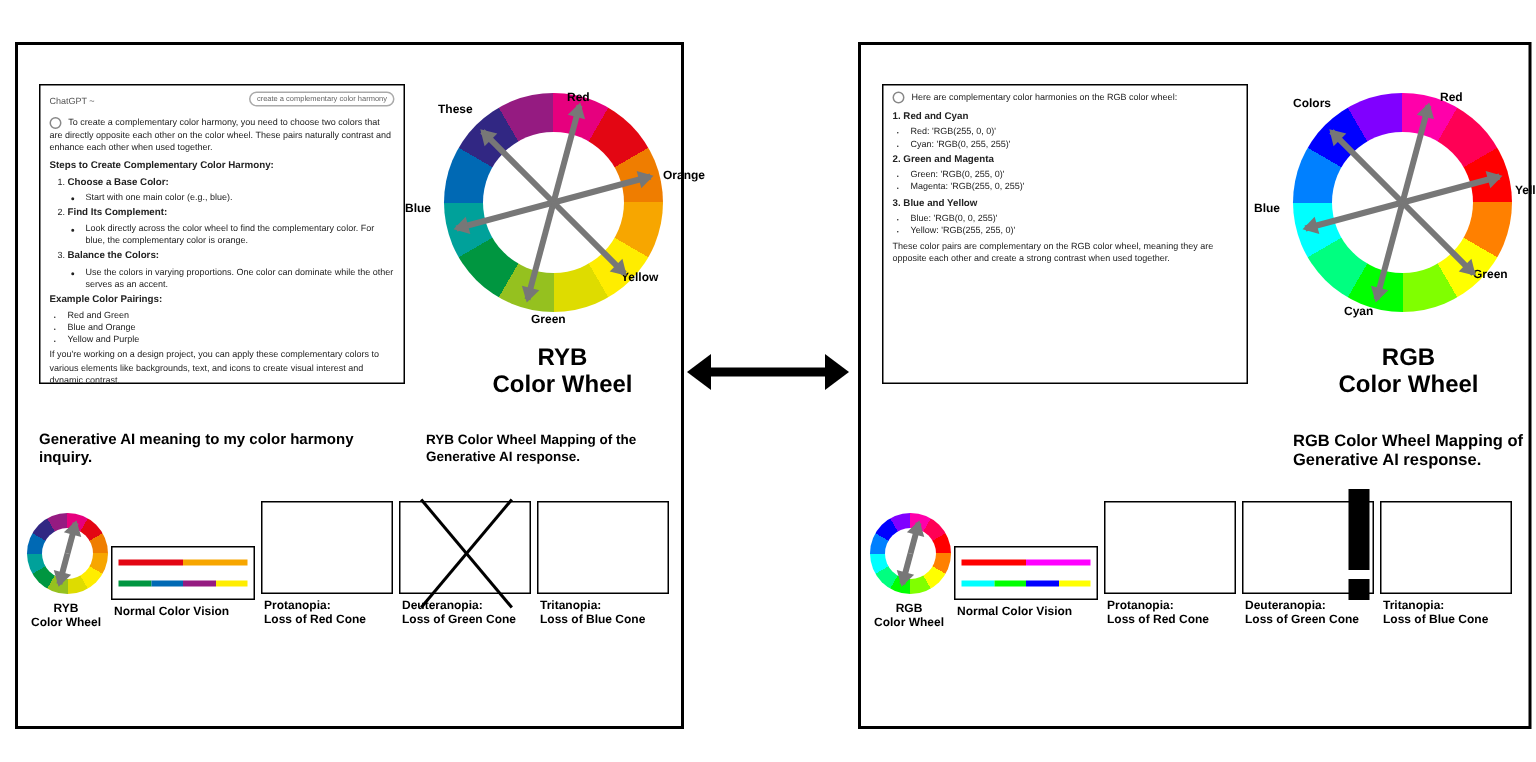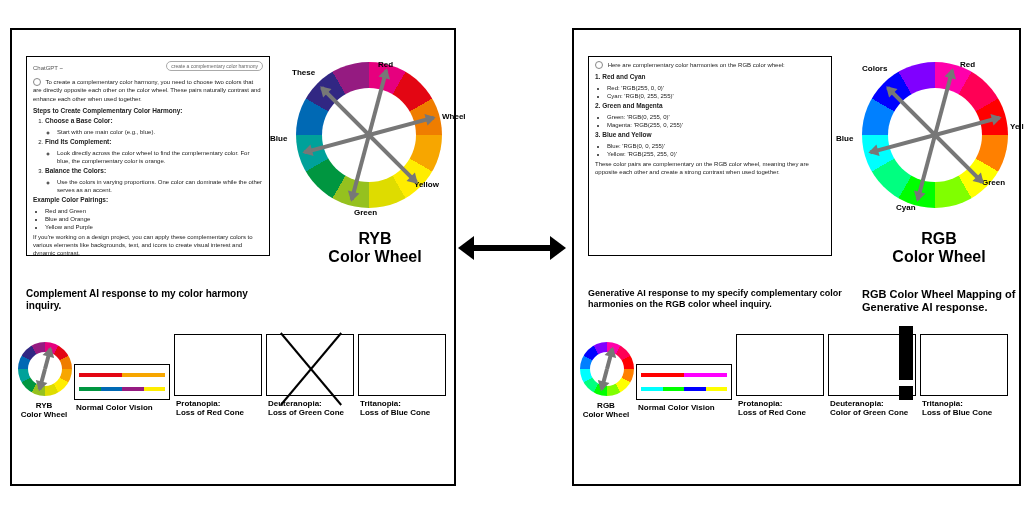--- a/index.html
+++ b/index.html
@@ -86,36 +86,37 @@
         </ul>
         <span>If you're working on a design project, you can apply these complementary colors to various elements like backgrounds, text, and icons to create visual interest and dynamic contrast.</span>
       </div>
     </div>
 
     <div class="wheel" style="top:32px;left:284px;width:146px;height:146px">
       <div class="ring" style="background: conic-gradient(rgb(230, 0, 126) 0deg, rgb(230, 0, 126) 30deg, rgb(227, 6, 19) 30deg, rgb(227, 6, 19) 60deg, rgb(239, 125, 0) 60deg, rgb(239, 125, 0) 90deg, rgb(247, 166, 0) 90deg, rgb(247, 166, 0) 120deg, rgb(255, 237, 0) 120deg, rgb(255, 237, 0) 150deg, rgb(222, 220, 0) 150deg, rgb(222, 220, 0) 180deg, rgb(149, 193, 31) 180deg, rgb(149, 193, 31) 210deg, rgb(0, 150, 64) 210deg, rgb(0, 150, 64) 240deg, rgb(0, 161, 154) 240deg, rgb(0, 161, 154) 270deg, rgb(0, 105, 180) 270deg, rgb(0, 105, 180) 300deg, rgb(49, 39, 131) 300deg, rgb(49, 39, 131) 330deg, rgb(149, 27, 129) 330deg, rgb(149, 27, 129) 360deg);"></div>
       <div class="hole" style="top:26px;left:26px;right:26px;bottom:26px"></div>
       <div></div>
       <span class="lbl" style="top:-2px;left:82px">Red</span>
-      <span class="lbl" style="top:50px;left:146px">Wheel</span>
+      <span class="lbl" style="top:50px;left:146px">Orange</span>
       <span class="lbl" style="top:118px;left:118px">Yellow</span>
       <span class="lbl" style="top:146px;left:58px">Green</span>
       <span class="lbl" style="top:72px;left:-26px">Blue</span>
       <span class="lbl" style="top:6px;left:-4px">These</span>
     <div class="arm" style="height: 67px; transform: translate(-50%, 0px) rotate(15deg);"></div>
         <div class="arm" style="height: 67px; transform: translate(-50%, 0px) rotate(75deg);"></div>
         <div class="arm" style="height: 67px; transform: translate(-50%, 0px) rotate(135deg);"></div>
         <div class="arm" style="height: 67px; transform: translate(-50%, 0px) rotate(195deg);"></div>
         <div class="arm" style="height: 67px; transform: translate(-50%, 0px) rotate(255deg);"></div>
         <div class="arm" style="height: 67px; transform: translate(-50%, 0px) rotate(315deg);"></div>
       </div>
     <div class="wheel-title" style="top: 200px; left: 298px; width: 130px; white-space: pre-line;">RYB
 Color Wheel</div>
 
-    <div class="cap" style="top:258px;left:14px;width:242px">Complement AI response to my color harmony inquiry.</div>
+    <div class="cap" style="top:258px;left:14px;width:242px">Generative AI meaning to my color harmony inquiry.</div>
+    <div class="cap" style="top:258px;left:272px;width:168px;font-size:9px">RYB Color Wheel Mapping of the Generative AI response.</div>
 
     <div class="mini-wheel" style="top:312px;left:6px;width:54px;height:54px">
       <div class="wheel" style="top:0;left:0;width:54px;height:54px">
         <div class="ring" style="background: conic-gradient(rgb(230, 0, 126) 0deg, rgb(230, 0, 126) 30deg, rgb(227, 6, 19) 30deg, rgb(227, 6, 19) 60deg, rgb(239, 125, 0) 60deg, rgb(239, 125, 0) 90deg, rgb(247, 166, 0) 90deg, rgb(247, 166, 0) 120deg, rgb(255, 237, 0) 120deg, rgb(255, 237, 0) 150deg, rgb(222, 220, 0) 150deg, rgb(222, 220, 0) 180deg, rgb(149, 193, 31) 180deg, rgb(149, 193, 31) 210deg, rgb(0, 150, 64) 210deg, rgb(0, 150, 64) 240deg, rgb(0, 161, 154) 240deg, rgb(0, 161, 154) 270deg, rgb(0, 105, 180) 270deg, rgb(0, 105, 180) 300deg, rgb(49, 39, 131) 300deg, rgb(49, 39, 131) 330deg, rgb(149, 27, 129) 330deg, rgb(149, 27, 129) 360deg);"></div>
         <div class="hole" style="top:10px;left:10px;right:10px;bottom:10px"></div>
         <div></div>
       <div class="arm" style="height: 21px; transform: translate(-50%, 0px) rotate(15deg);"></div>
           <div class="arm" style="height: 21px; transform: translate(-50%, 0px) rotate(195deg);"></div>
         </div>
     </div>
@@ -223,21 +224,20 @@
     <div class="arm" style="height: 67px; transform: translate(-50%, 0px) rotate(15deg);"></div>
         <div class="arm" style="height: 67px; transform: translate(-50%, 0px) rotate(75deg);"></div>
         <div class="arm" style="height: 67px; transform: translate(-50%, 0px) rotate(135deg);"></div>
         <div class="arm" style="height: 67px; transform: translate(-50%, 0px) rotate(195deg);"></div>
         <div class="arm" style="height: 67px; transform: translate(-50%, 0px) rotate(255deg);"></div>
         <div class="arm" style="height: 67px; transform: translate(-50%, 0px) rotate(315deg);"></div>
       </div>
     <div class="wheel-title" style="top: 200px; left: 300px; width: 130px; white-space: pre-line;">RGB
 Color Wheel</div>
 
-    <div class="cap" style="top:258px;left:14px;width:256px;font-size:9px">Generative AI response to my specify complementary color harmonies on the RGB color wheel inquiry.</div>
     <div class="cap" style="top:258px;left:288px;width:160px;font-size:11px">RGB Color Wheel Mapping of Generative AI response.</div>
 
     <div class="mini-wheel" style="top:312px;left:6px;width:54px;height:54px">
       <div class="wheel" style="top:0;left:0;width:54px;height:54px">
         <div class="ring" style="background: conic-gradient(rgb(255, 0, 170) 0deg, rgb(255, 0, 170) 30deg, rgb(255, 0, 85) 30deg, rgb(255, 0, 85) 60deg, rgb(255, 0, 0) 60deg, rgb(255, 0, 0) 90deg, rgb(255, 128, 0) 90deg, rgb(255, 128, 0) 120deg, rgb(255, 255, 0) 120deg, rgb(255, 255, 0) 150deg, rgb(128, 255, 0) 150deg, rgb(128, 255, 0) 180deg, rgb(0, 255, 0) 180deg, rgb(0, 255, 0) 210deg, rgb(0, 255, 128) 210deg, rgb(0, 255, 128) 240deg, rgb(0, 255, 255) 240deg, rgb(0, 255, 255) 270deg, rgb(0, 128, 255) 270deg, rgb(0, 128, 255) 300deg, rgb(0, 0, 255) 300deg, rgb(0, 0, 255) 330deg, rgb(128, 0, 255) 330deg, rgb(128, 0, 255) 360deg);"></div>
         <div class="hole" style="top:10px;left:10px;right:10px;bottom:10px"></div>
         <div></div>
       <div class="arm" style="height: 21px; transform: translate(-50%, 0px) rotate(15deg);"></div>
           <div class="arm" style="height: 21px; transform: translate(-50%, 0px) rotate(195deg);"></div>
         </div>
@@ -276,21 +276,21 @@
 
     <div class="detail" style="top:304px;left:254px;width:86px;height:60px">
       <div class="rows" style="top:20px">
           <div class="bar"><span style="background: rgb(154, 133, 51);"></span><span style="background: rgb(181, 162, 58);"></span><span style="background: rgb(90, 90, 160);"></span><span style="background: rgb(192, 192, 64);"></span></div>
         </div>
       <div class="rows" style="top:38px">
           <div class="bar"><span style="background: rgb(154, 133, 51);"></span><span style="background: rgb(181, 162, 58);"></span><span style="background: rgb(90, 90, 160);"></span><span style="background: rgb(192, 192, 64);"></span></div>
         </div>
     </div>
     <div class="thumb-lbl" style="top: 370px; left: 256px; white-space: pre-line;">Deuteranopia:
-Color of Green Cone</div>
+Loss of Green Cone</div>
 
     <div class="detail" style="top:304px;left:346px;width:86px;height:60px">
       <div class="rows" style="top:20px">
           <div class="bar"><span style="background: rgb(192, 90, 90);"></span><span style="background: rgb(216, 138, 47);"></span><span style="background: rgb(47, 125, 125);"></span><span style="background: rgb(106, 74, 74);"></span></div>
         </div>
       <div class="rows" style="top:38px">
           <div class="bar"><span style="background: rgb(192, 90, 90);"></span><span style="background: rgb(216, 138, 47);"></span><span style="background: rgb(47, 125, 125);"></span><span style="background: rgb(106, 74, 74);"></span></div>
         </div>
     </div>
     <div class="thumb-lbl" style="top: 370px; left: 348px; white-space: pre-line;">Tritanopia:

